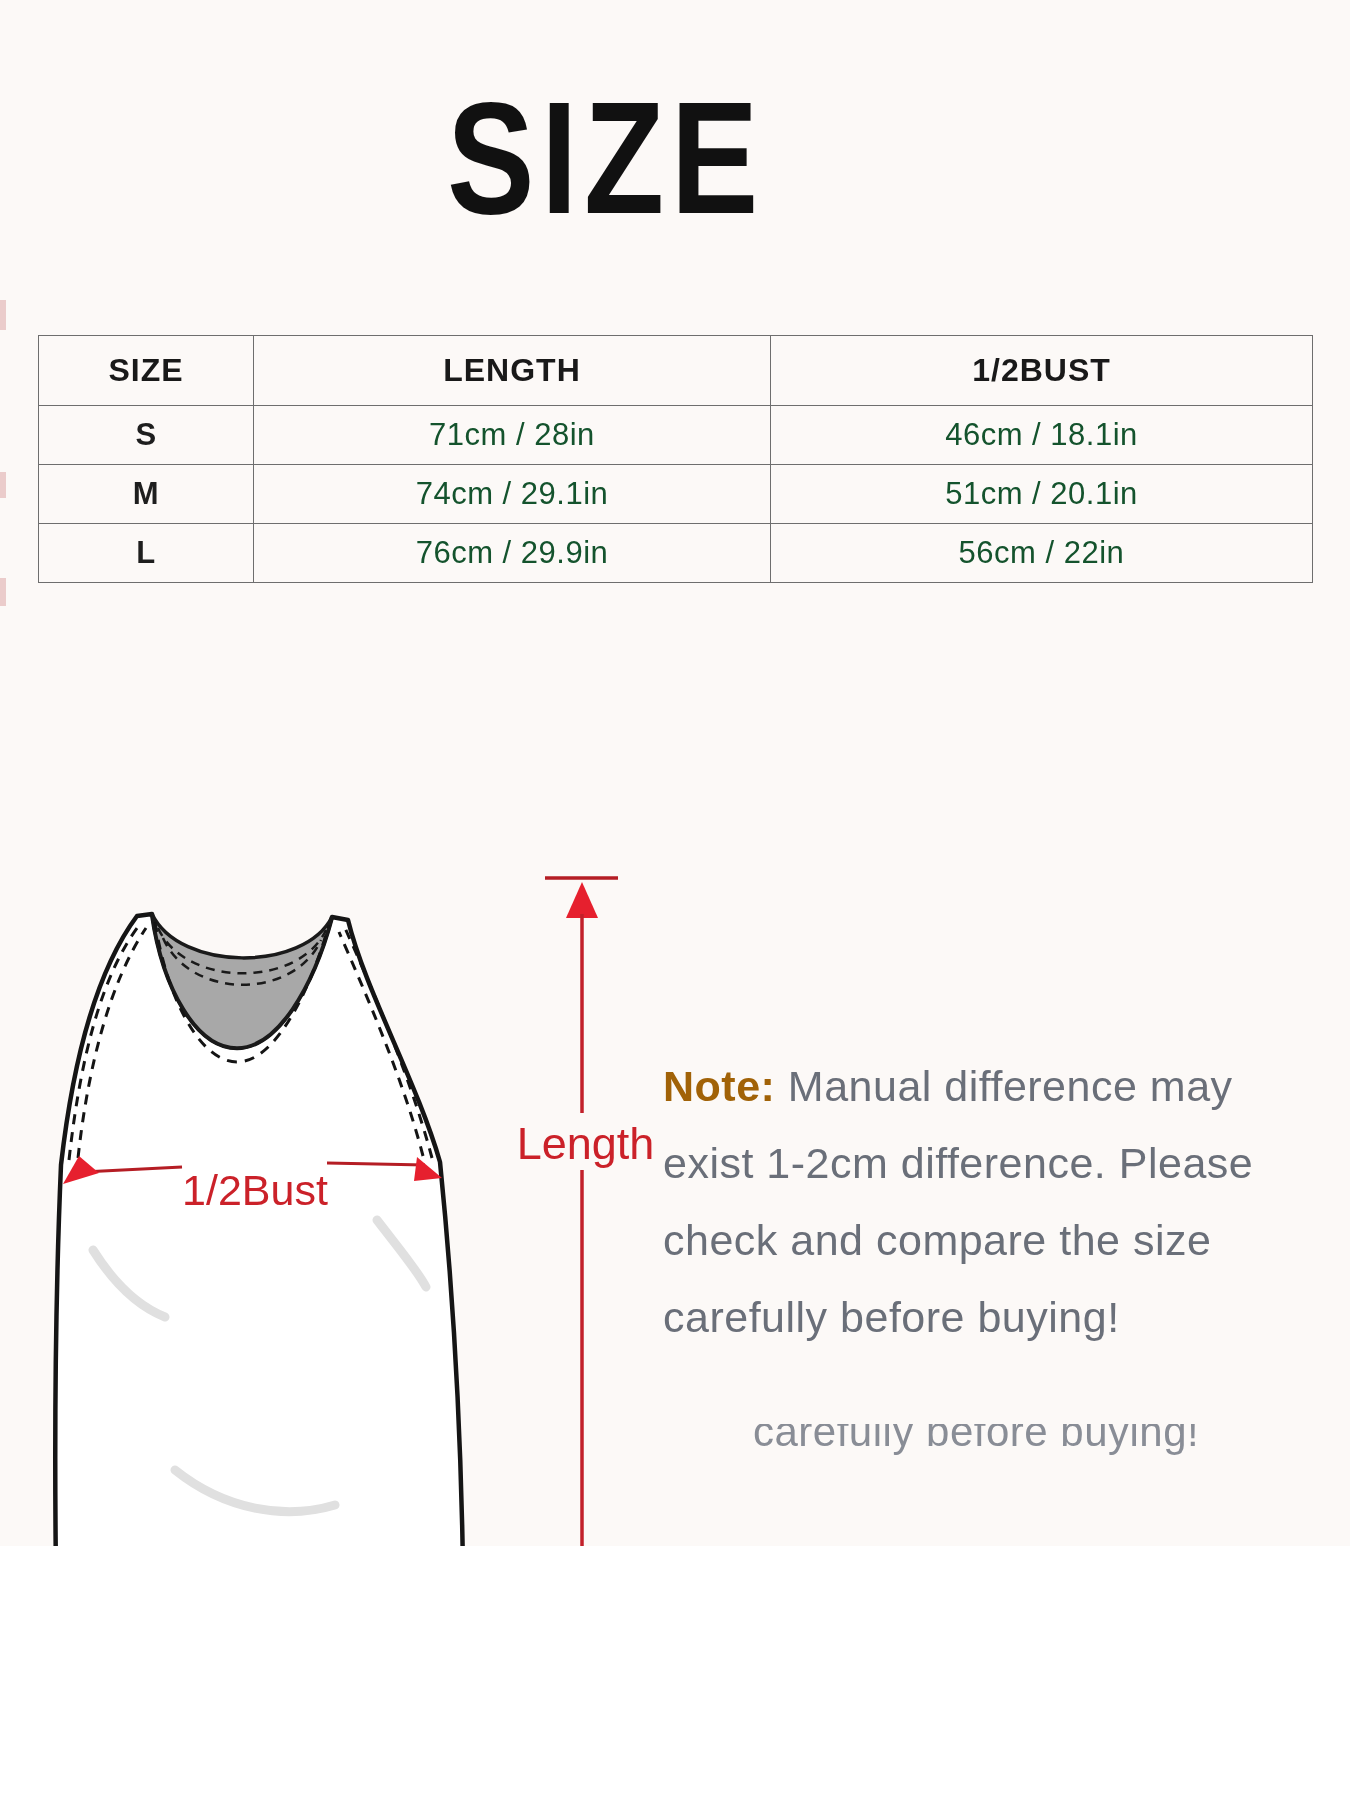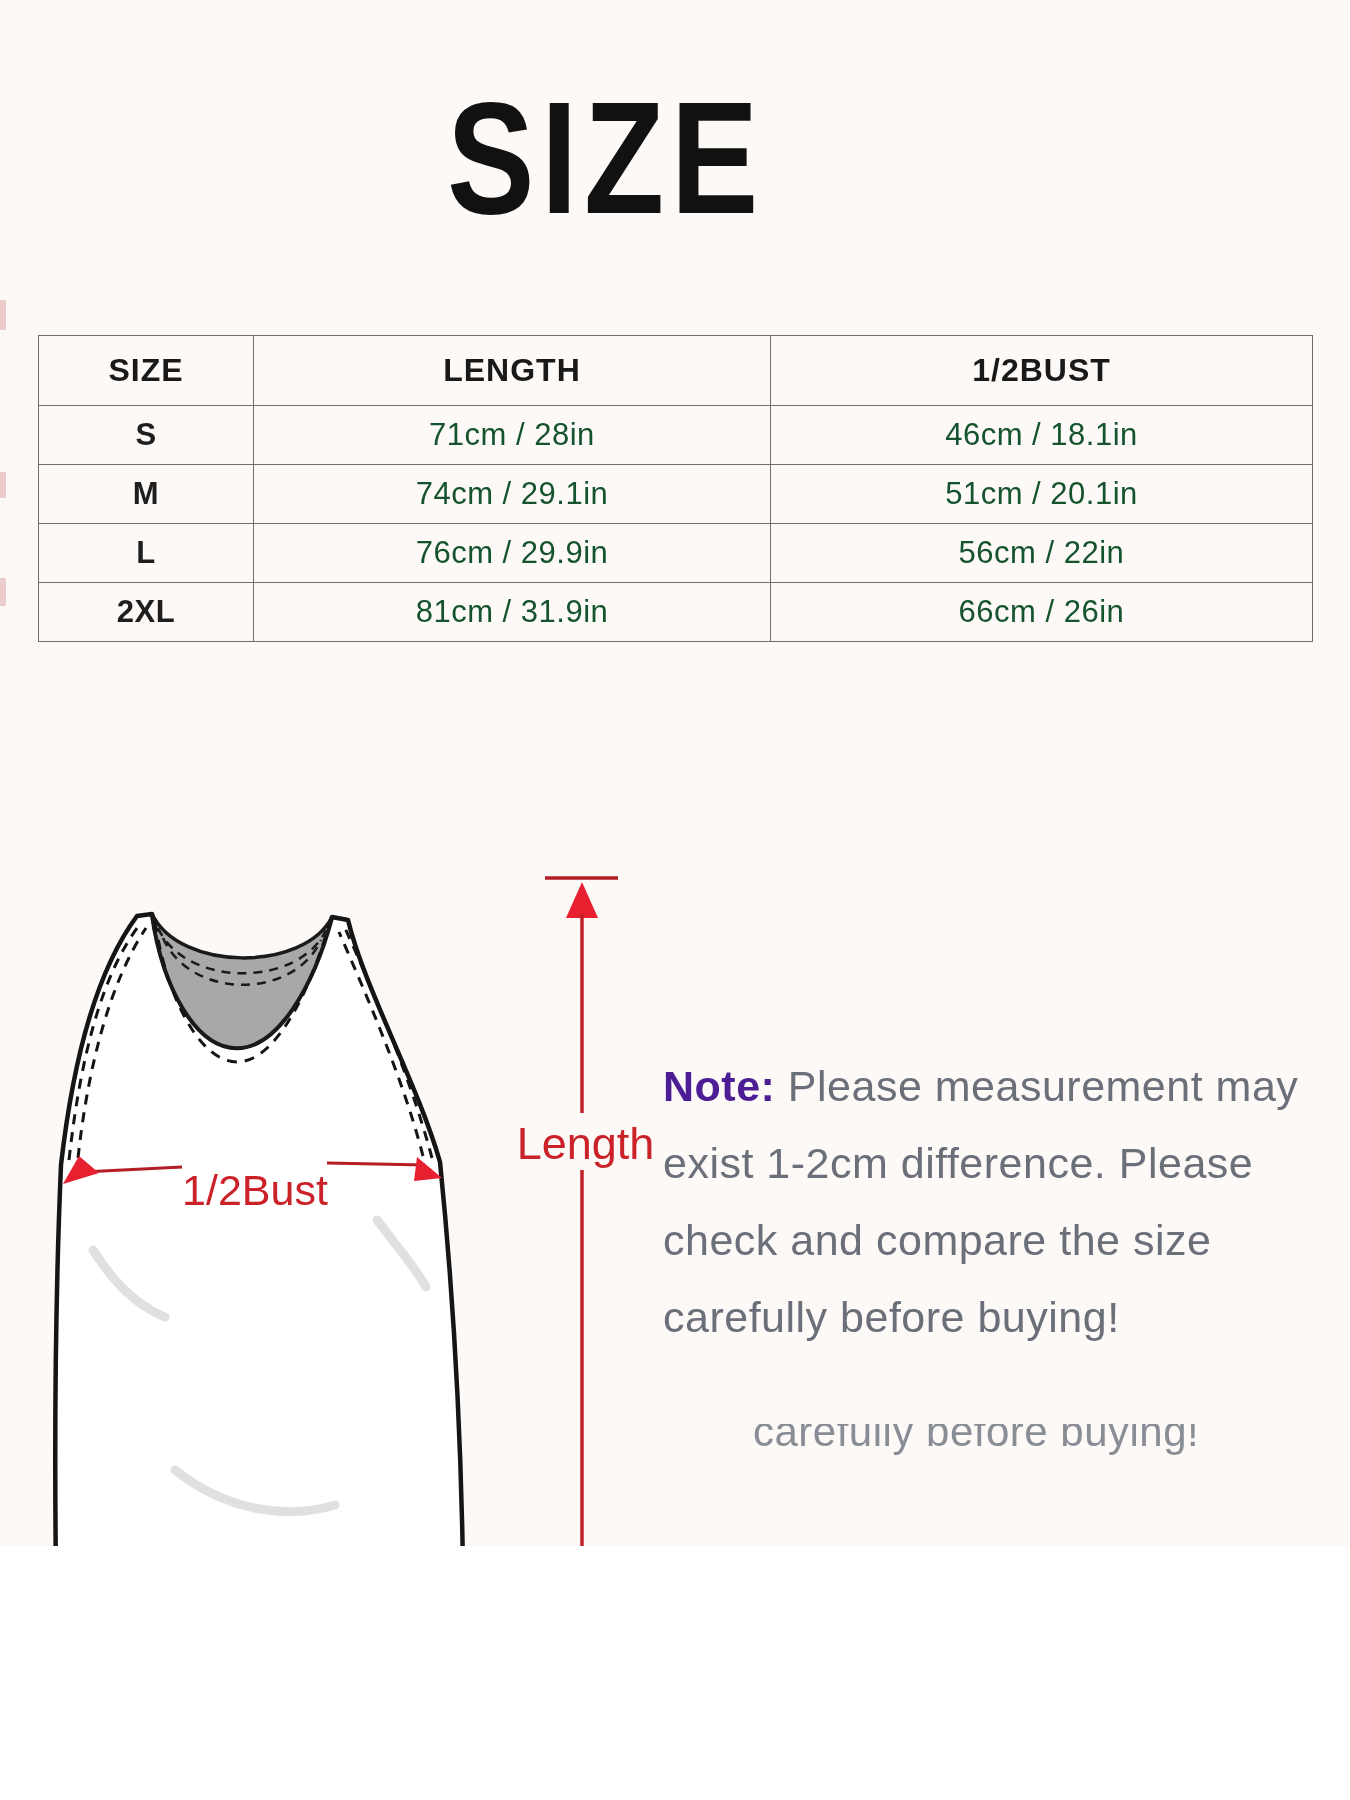--- a/index.html
+++ b/index.html
@@ -42,21 +42,21 @@
   }
   .length-label{
     position:absolute;left:513px;top:1118px;width:145px;
     text-align:center;font-size:45px;color:#cb2129;white-space:nowrap;
   }
   
   .note{
     position:absolute;left:663px;top:1048px;width:700px;
     font-size:43px;line-height:77px;color:#6a6f79;letter-spacing:0.5px;
   }
-  .note .note-prefix{font-weight:700;color:#4c1d95;}
+  .note .note-prefix{font-weight:700;color:#a16207;}
   .note div{white-space:nowrap;}
   
   .ghost-line{
     position:absolute;left:753px;top:1424px;width:620px;height:56px;
     overflow:hidden;
   }
   .ghost-line>div{
     margin-top:-22px;font-size:42px;line-height:60px;color:#7d828c;
     letter-spacing:0.5px;white-space:nowrap;opacity:0.9;
   }
@@ -92,25 +92,20 @@
       </tr>
       <tr>
         <td class="size-col">M</td>
         <td>74cm / 29.1in</td>
         <td>51cm / 20.1in</td>
       </tr>
       <tr>
         <td class="size-col">L</td>
         <td>76cm / 29.9in</td>
         <td>56cm / 22in</td>
-      </tr>
-      <tr>
-        <td class="size-col">2XL</td>
-        <td>81cm / 31.9in</td>
-        <td>66cm / 26in</td>
       </tr>
     </tbody>
   </table>
 
   <svg class="tank-illustration" width="620" height="905" viewBox="0 0 620 905">
 
     <path d="M 112,46 L 127,44
          C 138,120 172,178 212,178
          C 252,178 288,118 307,47
          L 323,50
@@ -163,21 +158,21 @@
       <line x1="557" y1="300" x2="557" y2="722" stroke="#c2202a" stroke-width="3.5"></line>
       <polygon points="557,750 541,714 573,714" fill="#e6202e"></polygon>
       <line x1="520" y1="752" x2="593" y2="752" stroke="#b51d24" stroke-width="3.5"></line>
     </g>
   </svg>
 
   <div class="bust-label">1/2Bust</div>
   <div class="length-label">Length</div>
 
   <div class="note">
-    <div><span class="note-prefix">Note:</span><span> Please measurement may</span></div>
+    <div><span class="note-prefix">Note:</span><span> Manual difference may</span></div>
     <div>exist 1-2cm difference. Please</div>
     <div>check and compare the size</div>
     <div>carefully before buying!</div>
   </div>
 
   <div class="ghost-line">
     <div>carefully before buying!</div>
   </div>
 
   <div class="edge-mark" style="top:300px;height:30px;"></div>

